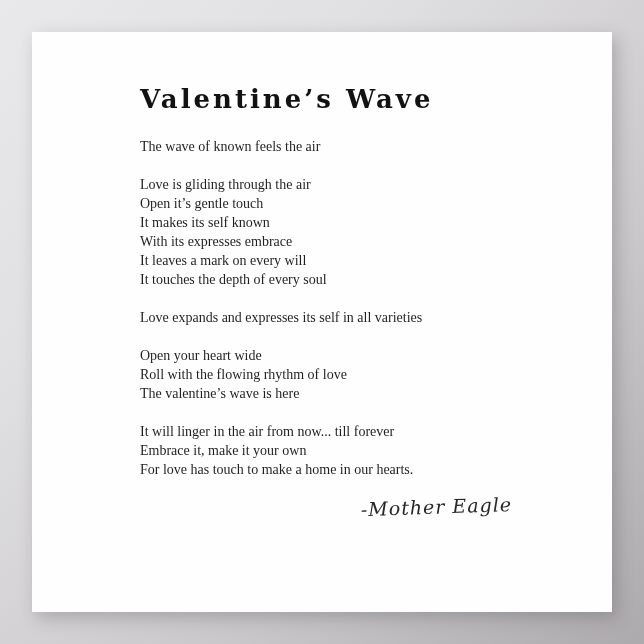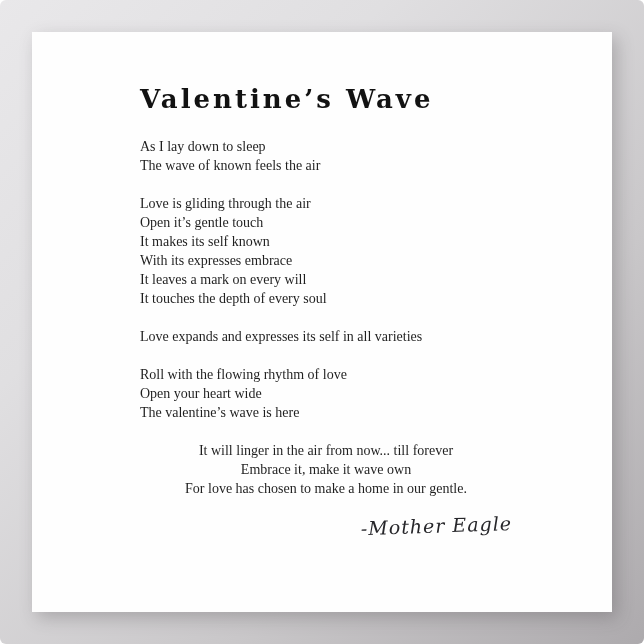--- a/index.html
+++ b/index.html
@@ -9,21 +9,20 @@
     height: 644px;
     overflow: hidden;
     font-family: "Liberation Serif", serif;
   }
   .backdrop {
     position: absolute;
     left: 0; top: 0;
     width: 644px;
     height: 644px;
     background: linear-gradient(135deg, #e9e8ea 0%, #e0dfe1 30%, #c9c7c9 68%, #adaaad 100%);
-    border-radius: 6px;
   }
   .poster {
     position: absolute;
     left: 32px;
     top: 32px;
     width: 580px;
     height: 580px;
     background: #fefefe;
     box-shadow: 5px 6px 16px rgba(70, 65, 70, 0.28);
   }
@@ -42,21 +41,20 @@
     line-height: 31px;
     letter-spacing: 3px;
     color: #121212;
     white-space: nowrap;
   }
   .stanza {
     margin: 0 0 19px 0;
   }
   .stanza.last {
     margin-bottom: 11px;
-    text-align: center;
   }
   .line {
     font-size: 14px;
     line-height: 19px;
     white-space: nowrap;
   }
   .signature {
     margin-top: 14px;
     text-align: right;
     font-family: "DejaVu Serif", serif;
@@ -71,46 +69,45 @@
 </head>
 <body>
 
 <div class="backdrop">
   <div class="poster">
     <div class="content">
 
       <h1 class="title">Valentine’s Wave</h1>
 
       <div class="stanza">
-        <div class="line">As I lay down to sleep</div>
         <div class="line">The wave of known feels the air</div>
       </div>
 
       <div class="stanza">
         <div class="line">Love is gliding through the air</div>
         <div class="line">Open it’s gentle touch</div>
         <div class="line">It makes its self known</div>
         <div class="line">With its expresses embrace</div>
         <div class="line">It leaves a mark on every will</div>
         <div class="line">It touches the depth of every soul</div>
       </div>
 
       <div class="stanza">
         <div class="line">Love expands and expresses its self in all varieties</div>
       </div>
 
       <div class="stanza">
+        <div class="line">Open your heart wide</div>
         <div class="line">Roll with the flowing rhythm of love</div>
-        <div class="line">Open your heart wide</div>
         <div class="line">The valentine’s wave is here</div>
       </div>
 
       <div class="stanza last">
         <div class="line">It will linger in the air from now... till forever</div>
-        <div class="line">Embrace it, make it wave own</div>
-        <div class="line">For love has chosen to make a home in our gentle.</div>
+        <div class="line">Embrace it, make it your own</div>
+        <div class="line">For love has touch to make a home in our hearts.</div>
       </div>
 
       <div class="signature">-Mother Eagle</div>
 
     </div>
   </div>
 </div>
 
 </body></html>

